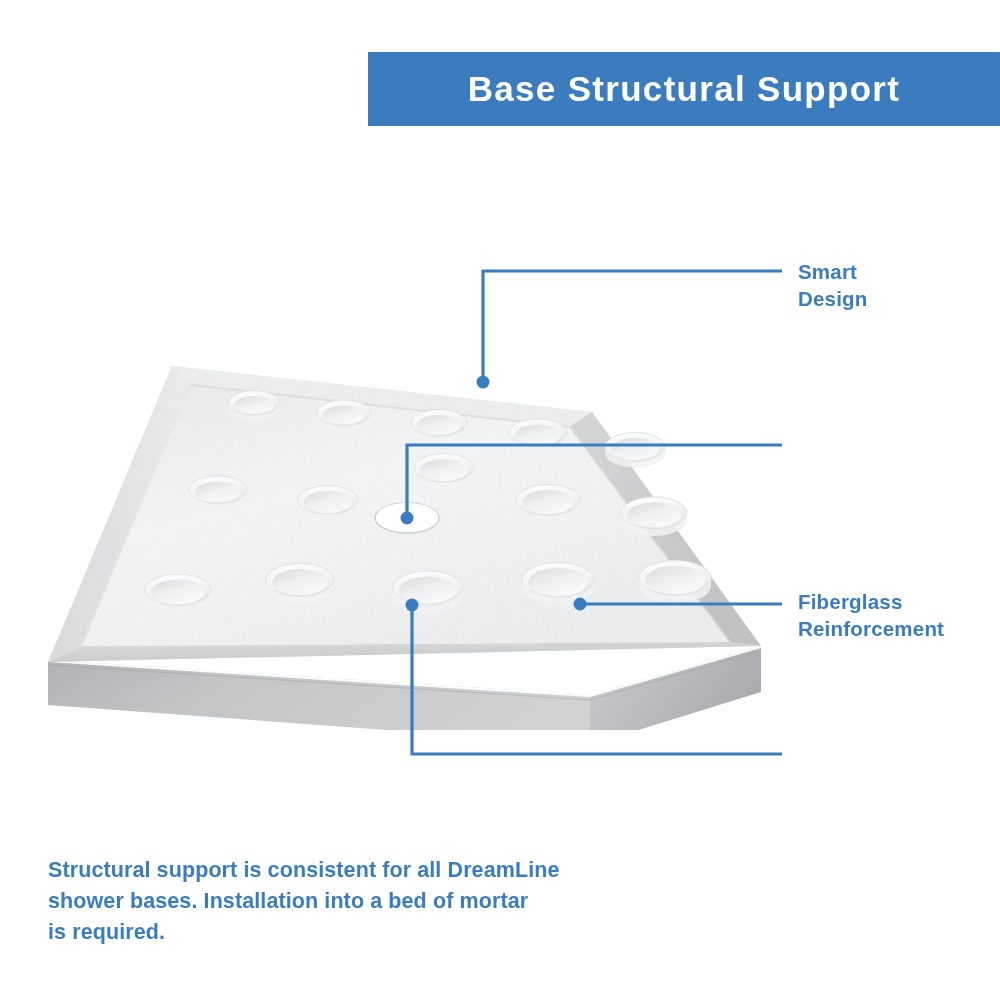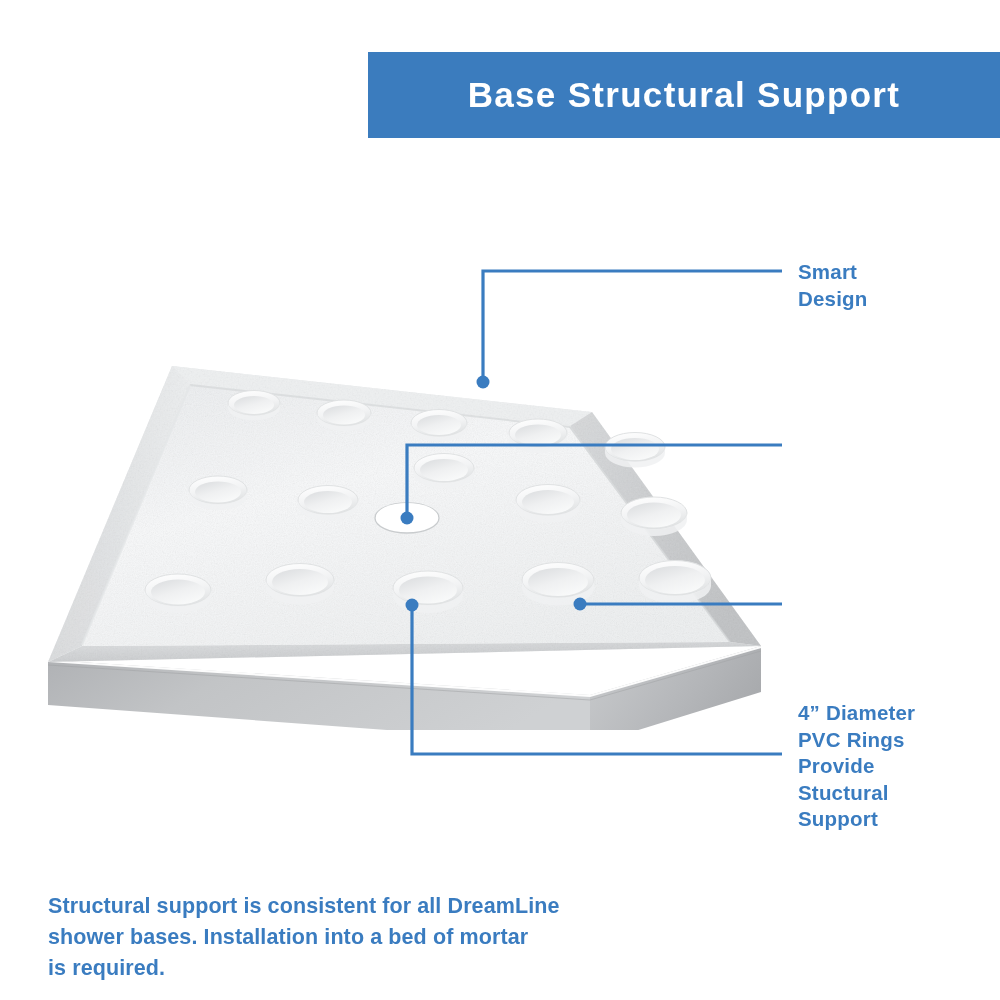--- a/index.html
+++ b/index.html
@@ -13,21 +13,21 @@
   #page {
     position: relative;
     width: 1000px; height: 1000px;
     background: #ffffff;
   }
 
   
   #title-banner {
     position: absolute;
     left: 368px; top: 52px;
-    width: 632px; height: 86px;
+    width: 632px; height: 74px;
     background: #3b7cbe;
     display: flex;
     align-items: center;
     justify-content: center;
   }
   #title-text {
     color: #ffffff;
     font-size: 35px;
     font-weight: bold;
     letter-spacing: 1.3px;
@@ -74,21 +74,20 @@
     position: absolute;
     left: 48px; top: 855px;
     width: 640px;
     color: #3a7cc0;
     font-weight: bold;
     font-size: 21.5px;
     line-height: 31px;
     letter-spacing: 0.1px;
     font-family: "Liberation Sans", sans-serif;
     white-space: pre-line;
-    margin-top: 36px;
   }
 </style>
 </head>
 <body>
 
 <div id="page">
 
   <div id="title-banner">
     <div id="title-text">Base Structural Support</div>
   </div>
@@ -306,24 +305,21 @@
     <g>
       <polyline points="412,605 412,754 782,754" fill="none" stroke="#3a7cc0" stroke-width="3.2"></polyline>
       <circle cx="412" cy="605" r="6.5" fill="#3a7cc0"></circle>
     </g>
   </svg>
 
   <div class="callout-label" id="label-smart-design">Smart
 Design</div>
 
 
-
-  <div class="callout-label" id="label-pvc-rings">4” Diameter
-PVC Rings
-Provide
-Stuctural
-Support</div>
+  <div class="callout-label" id="label-fiberglass">Fiberglass
+Reinforcement</div>
+
 
   <div id="bottom-caption">Structural support is consistent for all DreamLine
 shower bases. Installation into a bed of mortar
 is required.</div>
 
 </div>
 
 </body></html>

